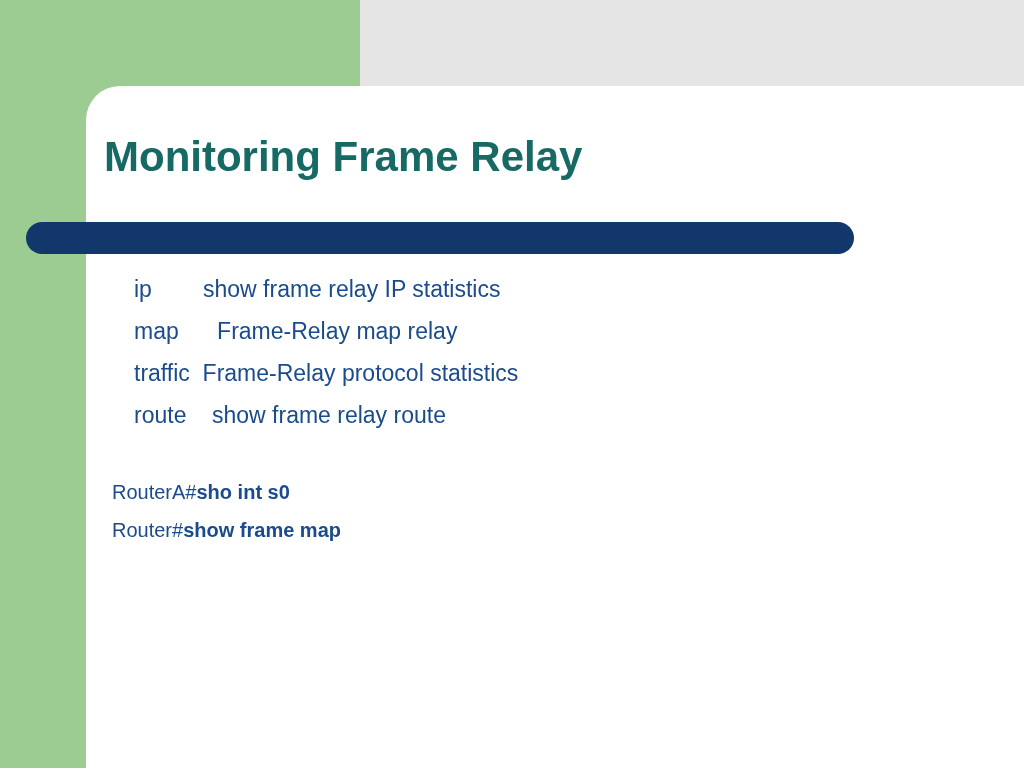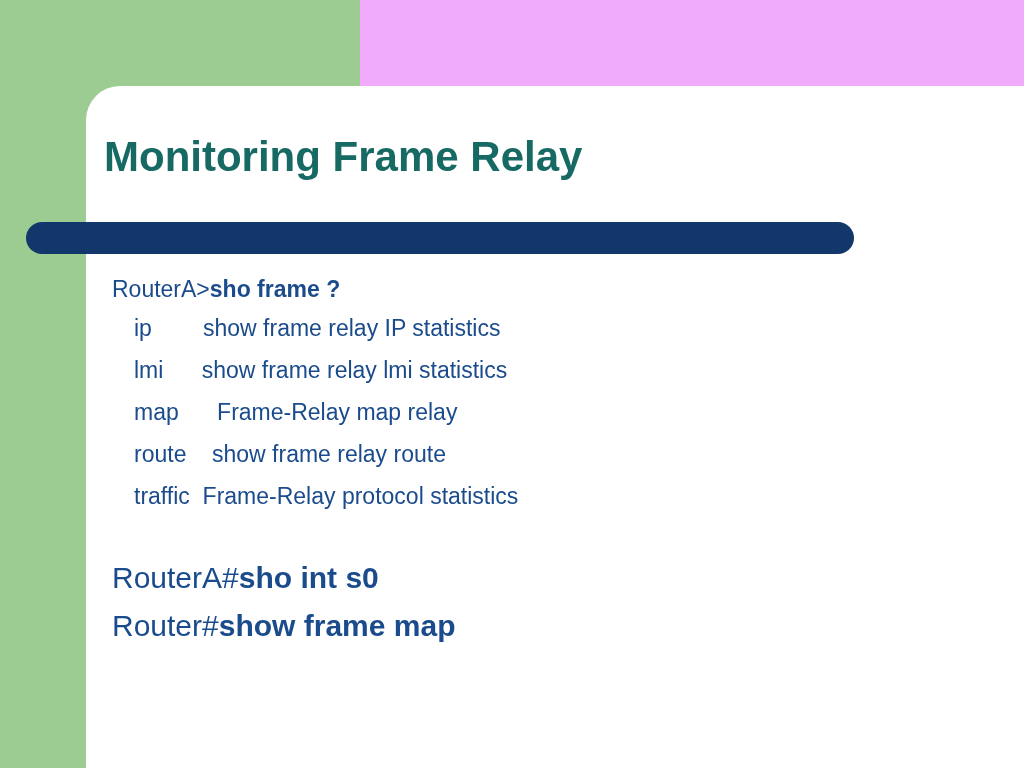--- a/index.html
+++ b/index.html
@@ -10,21 +10,21 @@
     width: 1024px;
     height: 768px;
     background: #ffffff;
     font-family: "Liberation Sans", sans-serif;
     overflow: hidden;
   }
   .slide {
     position: relative;
     width: 1024px;
     height: 768px;
-    background: #f0abfc;
+    background: #e5e5e5;
     overflow: hidden;
   }
   
   .green-block {
     position: absolute;
     left: 0;
     top: 0;
     width: 360px;
     height: 768px;
     background: #9ccc92;
@@ -93,21 +93,21 @@
     margin-left: 22px;
     white-space: pre;
   }
   .opt-key {
     display: inline-block;
   }
   .gap {
     height: 36px;
   }
   .tail-line {
-    font-size: 30px;
+    font-size: 20px;
     color: #1a4b8c;
     line-height: 1.0;
     margin-bottom: 18px;
     white-space: pre;
   }
   .tail-line .prompt { font-weight: normal; }
   .tail-line .cmd { font-weight: bold; }
 </style>
 </head>
 <body>
@@ -115,28 +115,26 @@
 <div class="slide">
 
   <div class="green-block"></div>
   <div class="white-panel"></div>
   <div class="navy-bar"></div>
 
   <div class="title">Monitoring Frame Relay</div>
 
   <div class="body-area">
 
-    <div class="cmd-line"><span class="prompt">RouterA&gt;</span><span class="cmd">sho frame ?</span></div>
 
     <ul class="opt-list">
       <li class="opt-item"><span class="opt-key">ip</span><span>        </span><span>show frame relay IP statistics</span></li>
-      <li class="opt-item"><span class="opt-key">lmi</span><span>      </span><span>show frame relay lmi statistics</span></li>
       <li class="opt-item"><span class="opt-key">map</span><span>      </span><span>Frame-Relay map relay</span></li>
+      <li class="opt-item"><span class="opt-key">traffic</span><span>  </span><span>Frame-Relay protocol statistics</span></li>
       <li class="opt-item"><span class="opt-key">route</span><span>    </span><span>show frame relay route</span></li>
-      <li class="opt-item"><span class="opt-key">traffic</span><span>  </span><span>Frame-Relay protocol statistics</span></li>
     </ul>
 
     <div class="gap"></div>
 
     <div class="tail-line"><span class="prompt">RouterA#</span><span class="cmd">sho int s0</span></div>
     <div class="tail-line"><span class="prompt">Router#</span><span class="cmd">show frame map</span></div>
 
   </div>
 </div>
 

